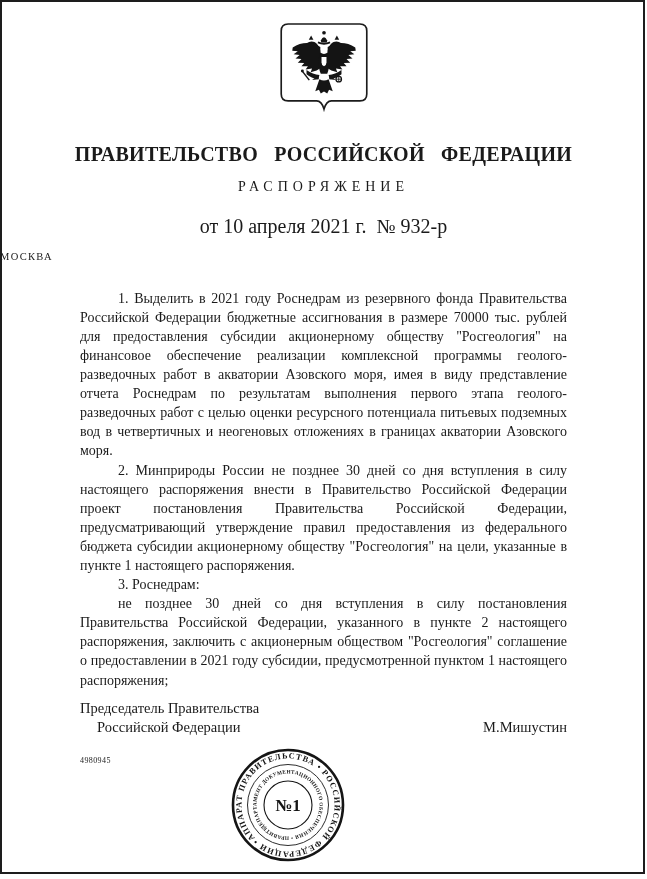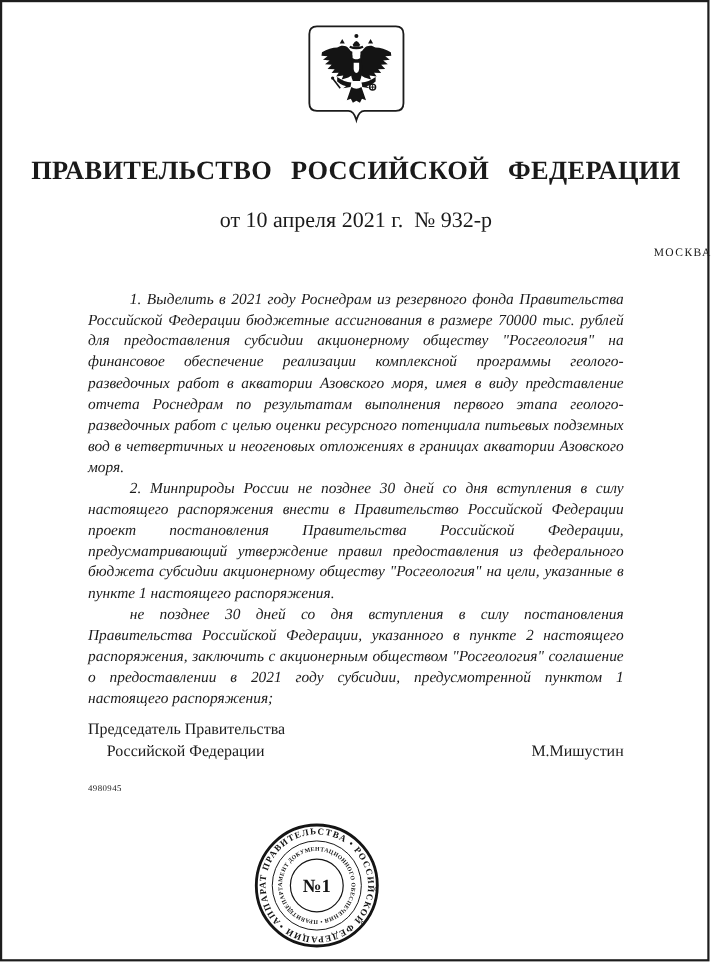--- a/index.html
+++ b/index.html
@@ -12,36 +12,36 @@
     overflow:hidden;
   }
   .frame{
     position:absolute;top:0;left:0;right:2px;bottom:5px;
     border:2px solid #1d1d1d;
     pointer-events:none;
   }
   .emblem{display:block;margin:22px auto 0;width:92px;height:96px;}
   .org-name{
     margin:26px 0 0;text-align:center;
-    font-size:24px;font-weight:bold;
+    font-size:20px;font-weight:bold;
     word-spacing:11px;letter-spacing:.3px;line-height:1.05;
   }
   .doc-type{
     margin:15px 0 0;text-align:center;
     font-size:14px;letter-spacing:5px;line-height:1.05;
   }
   .date-line{
     margin:21px 0 0;text-align:center;
     font-size:20px;white-space:pre;line-height:1.05;
   }
   .city{
-    margin:14px 0 0;text-align:right;
+    margin:14px 0 0;text-align:left;
     font-size:10.5px;letter-spacing:1.3px;line-height:1.05;
   }
-  .content{margin:27px 80px 0;width:487px;font-style:italic;}
+  .content{margin:27px 80px 0;width:487px;}
   .content p{
     margin:0;text-indent:38px;text-align:justify;
     font-size:14px;line-height:19.1px;
   }
   .sign-row{
     display:flex;justify-content:space-between;align-items:flex-end;
     margin:9px 80px 0;width:487px;
   }
   .sign-title{font-size:14.5px;line-height:19.8px;}
   .sign-title .line2{padding-left:17px;}
@@ -81,26 +81,28 @@
       <path d="M56 58 L63 63 L56 62 Z"></path>
       <path d="M34 63 L27 54" stroke="#141414" stroke-width="1.6"></path>
       <circle cx="26.5" cy="53" r="1.6"></circle>
       <circle cx="66" cy="62" r="3" fill="none" stroke="#141414" stroke-width="1.4"></circle>
       <path d="M66 59.2 V64.8 M63.2 62 H68.8" stroke="#141414" stroke-width="0.9" fill="none"></path>
       <path d="M45 62 L40.5 75 L44.5 73.5 L46.5 77.5 L50 75.5 L53.5 77.5 L55.5 73.5 L59.5 75 L55 62 Q50 65 45 62 Z"></path>
     </g>
   </svg>
 
   <div class="org-name">ПРАВИТЕЛЬСТВО РОССИЙСКОЙ ФЕДЕРАЦИИ</div>
+  <div class="doc-type">РАСПОРЯЖЕНИЕ</div>
   <div class="date-line">от 10 апреля 2021 г.  № 932-р</div>
   <div class="city">МОСКВА</div>
 
   <div class="content">
     <p>1. Выделить в 2021 году Роснедрам из резервного фонда Правительства Российской Федерации бюджетные ассигнования в размере 70000 тыс. рублей для предоставления субсидии акционерному обществу "Росгеология" на финансовое обеспечение реализации комплексной программы геолого-разведочных работ в акватории Азовского моря, имея в виду представление отчета Роснедрам по результатам выполнения первого этапа геолого-разведочных работ с целью оценки ресурсного потенциала питьевых подземных вод в четвертичных и неогеновых отложениях в границах акватории Азовского моря.</p>
     <p>2. Минприроды России не позднее 30 дней со дня вступления в силу настоящего распоряжения внести в Правительство Российской Федерации проект постановления Правительства Российской Федерации, предусматривающий утверждение правил предоставления из федерального бюджета субсидии акционерному обществу "Росгеология" на цели, указанные в пункте 1 настоящего распоряжения.</p>
+    <p>3. Роснедрам:</p>
     <p>не позднее 30 дней со дня вступления в силу постановления Правительства Российской Федерации, указанного в пункте 2 настоящего распоряжения, заключить с акционерным обществом "Росгеология" соглашение о предоставлении в 2021 году субсидии, предусмотренной пунктом 1 настоящего распоряжения;</p>
   </div>
 
   <div class="sign-row">
     <div class="sign-title">
       <div class="line1">Председатель Правительства</div>
       <div class="line2">Российской Федерации</div>
     </div>
     <div class="sign-name">М.Мишустин</div>
   </div>

